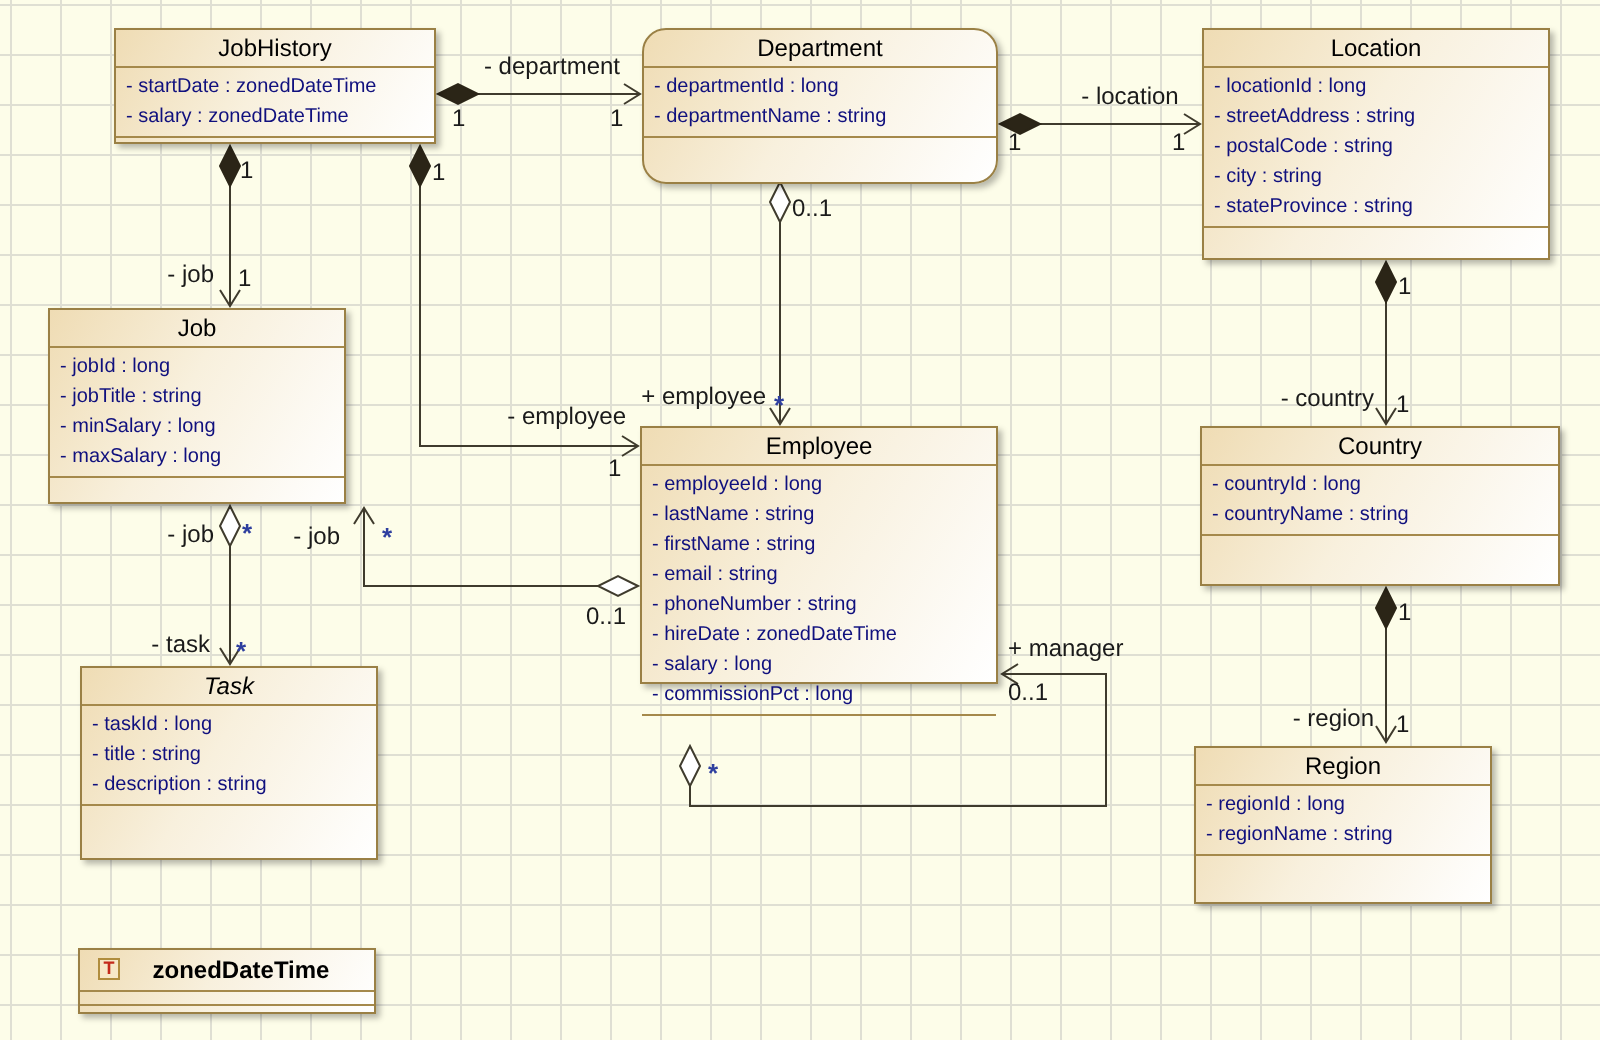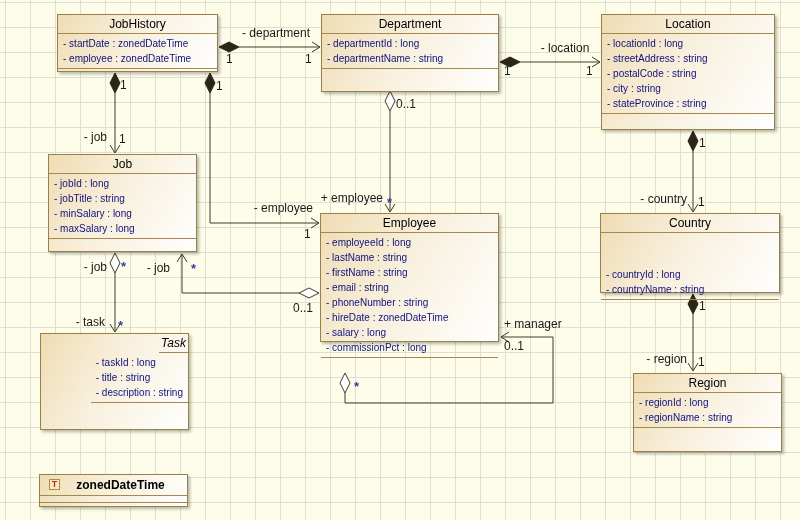--- a/index.html
+++ b/index.html
@@ -145,47 +145,47 @@
       <text class="lbl" x="687" y="363" text-anchor="end">- region</text>
       <text class="mult" x="699" y="310">1</text>
       <text class="mult" x="698" y="366">1</text>
     </g>
   </svg>
 
   <div class="uml-class" style="left:57px;top:14px;width:161px;height:58px;">
     <div class="uml-title">JobHistory</div>
     <div class="uml-attrs">
       <div class="uml-attr">- startDate : zonedDateTime</div>
-      <div class="uml-attr">- employee : zonedDateTime</div>
-    </div>
-    <div class="uml-ops"></div>
-  </div>
-
-  <div class="uml-class" style="left:321px;top:14px;width:178px;height:78px;">
+      <div class="uml-attr">- salary : zonedDateTime</div>
+    </div>
+    <div class="uml-ops"></div>
+  </div>
+
+  <div class="uml-class" style="left:321px;top:14px;width:178px;height:78px;border-radius:12px;">
     <div class="uml-title">Department</div>
     <div class="uml-attrs">
       <div class="uml-attr">- departmentId : long</div>
       <div class="uml-attr">- departmentName : string</div>
     </div>
     <div class="uml-ops"></div>
   </div>
 
   <div class="uml-class" style="left:601px;top:14px;width:174px;height:116px;justify-content:flex-end;">
     <div class="uml-title">Location</div>
     <div class="uml-attrs">
       <div class="uml-attr">- locationId : long</div>
       <div class="uml-attr">- streetAddress : string</div>
       <div class="uml-attr">- postalCode : string</div>
       <div class="uml-attr">- city : string</div>
       <div class="uml-attr">- stateProvince : string</div>
     </div>
     <div class="uml-ops"></div>
   </div>
 
-  <div class="uml-class" style="left:48px;top:154px;width:149px;height:98px;">
+  <div class="uml-class" style="left:24px;top:154px;width:149px;height:98px;">
     <div class="uml-title">Job</div>
     <div class="uml-attrs">
       <div class="uml-attr">- jobId : long</div>
       <div class="uml-attr">- jobTitle : string</div>
       <div class="uml-attr">- minSalary : long</div>
       <div class="uml-attr">- maxSalary : long</div>
     </div>
     <div class="uml-ops"></div>
   </div>
 
@@ -197,40 +197,40 @@
       <div class="uml-attr">- firstName : string</div>
       <div class="uml-attr">- email : string</div>
       <div class="uml-attr">- phoneNumber : string</div>
       <div class="uml-attr">- hireDate : zonedDateTime</div>
       <div class="uml-attr">- salary : long</div>
       <div class="uml-attr">- commissionPct : long</div>
     </div>
     <div class="uml-ops"></div>
   </div>
 
-  <div class="uml-class" style="left:40px;top:333px;width:149px;height:97px;align-items:flex-end;">
+  <div class="uml-class" style="left:40px;top:333px;width:149px;height:97px;">
     <div class="uml-title abstract">Task</div>
     <div class="uml-attrs">
       <div class="uml-attr">- taskId : long</div>
       <div class="uml-attr">- title : string</div>
       <div class="uml-attr">- description : string</div>
     </div>
     <div class="uml-ops"></div>
   </div>
 
-  <div class="uml-class" style="left:600px;top:213px;width:180px;height:80px;gap:32px;">
+  <div class="uml-class" style="left:600px;top:213px;width:180px;height:80px;">
     <div class="uml-title">Country</div>
     <div class="uml-attrs">
       <div class="uml-attr">- countryId : long</div>
       <div class="uml-attr">- countryName : string</div>
     </div>
     <div class="uml-ops"></div>
   </div>
 
-  <div class="uml-class" style="left:633px;top:373px;width:149px;height:79px;">
+  <div class="uml-class" style="left:597px;top:373px;width:149px;height:79px;">
     <div class="uml-title">Region</div>
     <div class="uml-attrs">
       <div class="uml-attr">- regionId : long</div>
       <div class="uml-attr">- regionName : string</div>
     </div>
     <div class="uml-ops"></div>
   </div>
 
   <div class="uml-class dtype" style="left:39px;top:474px;width:149px;height:33px;">
     <div class="dt-title">

